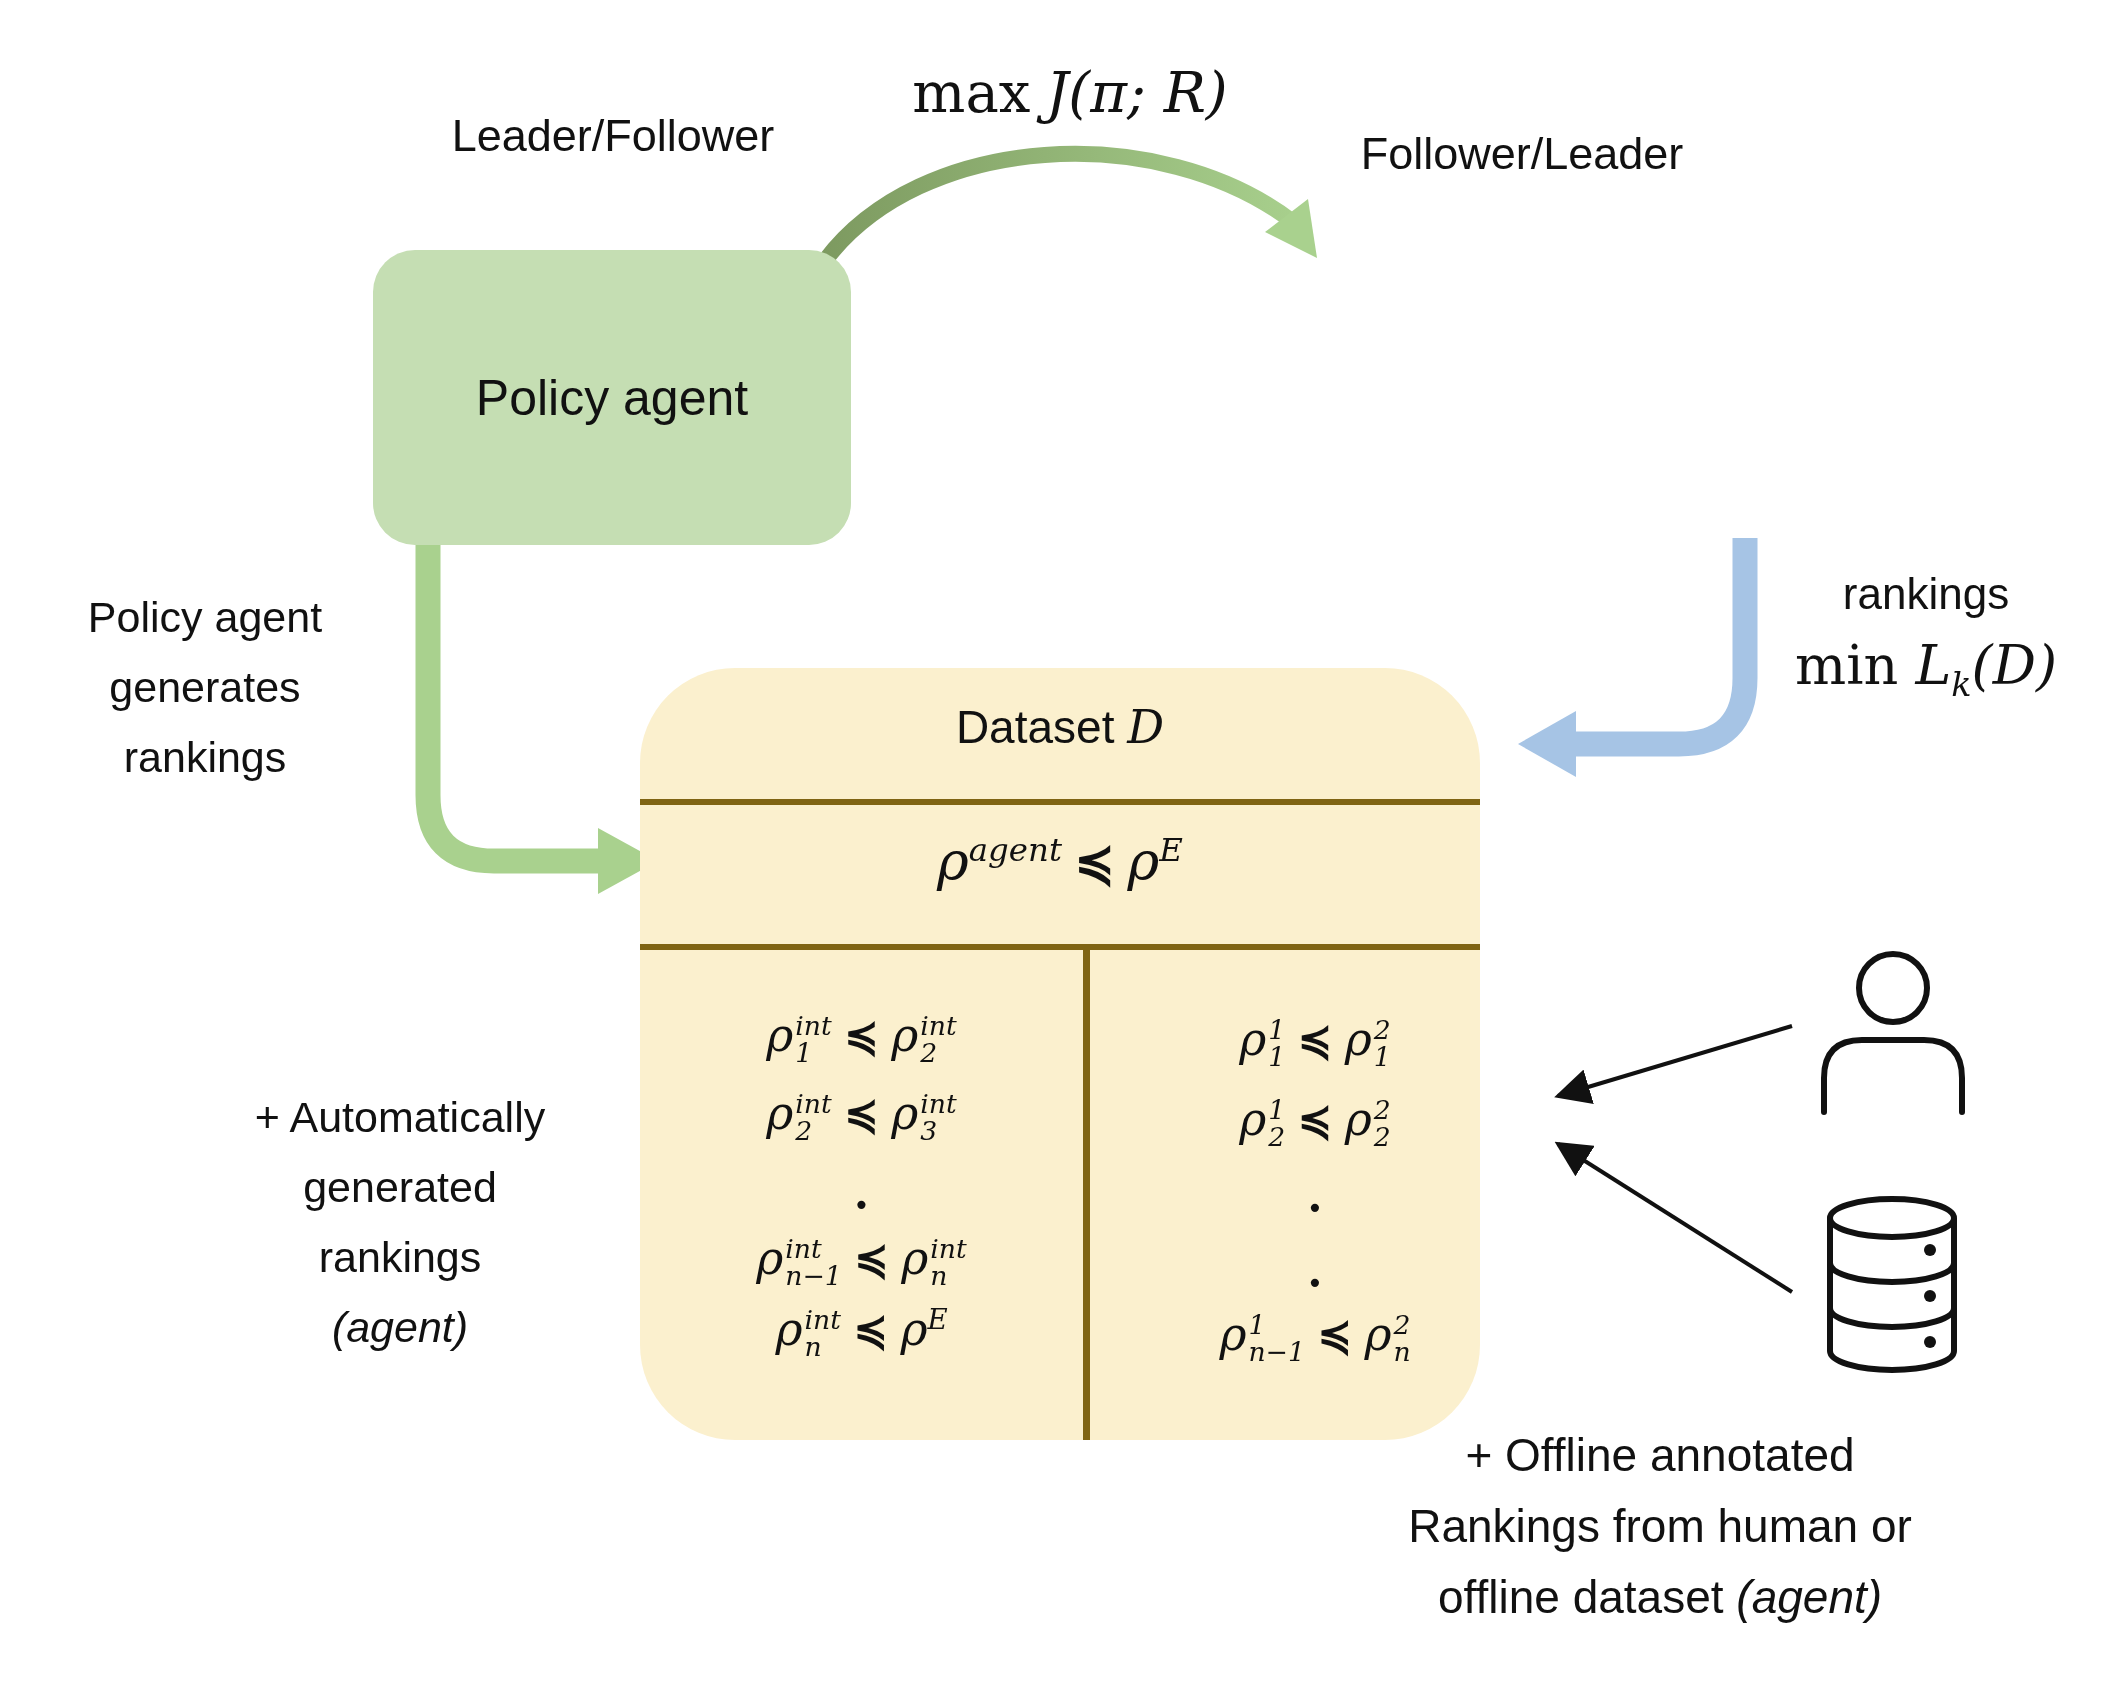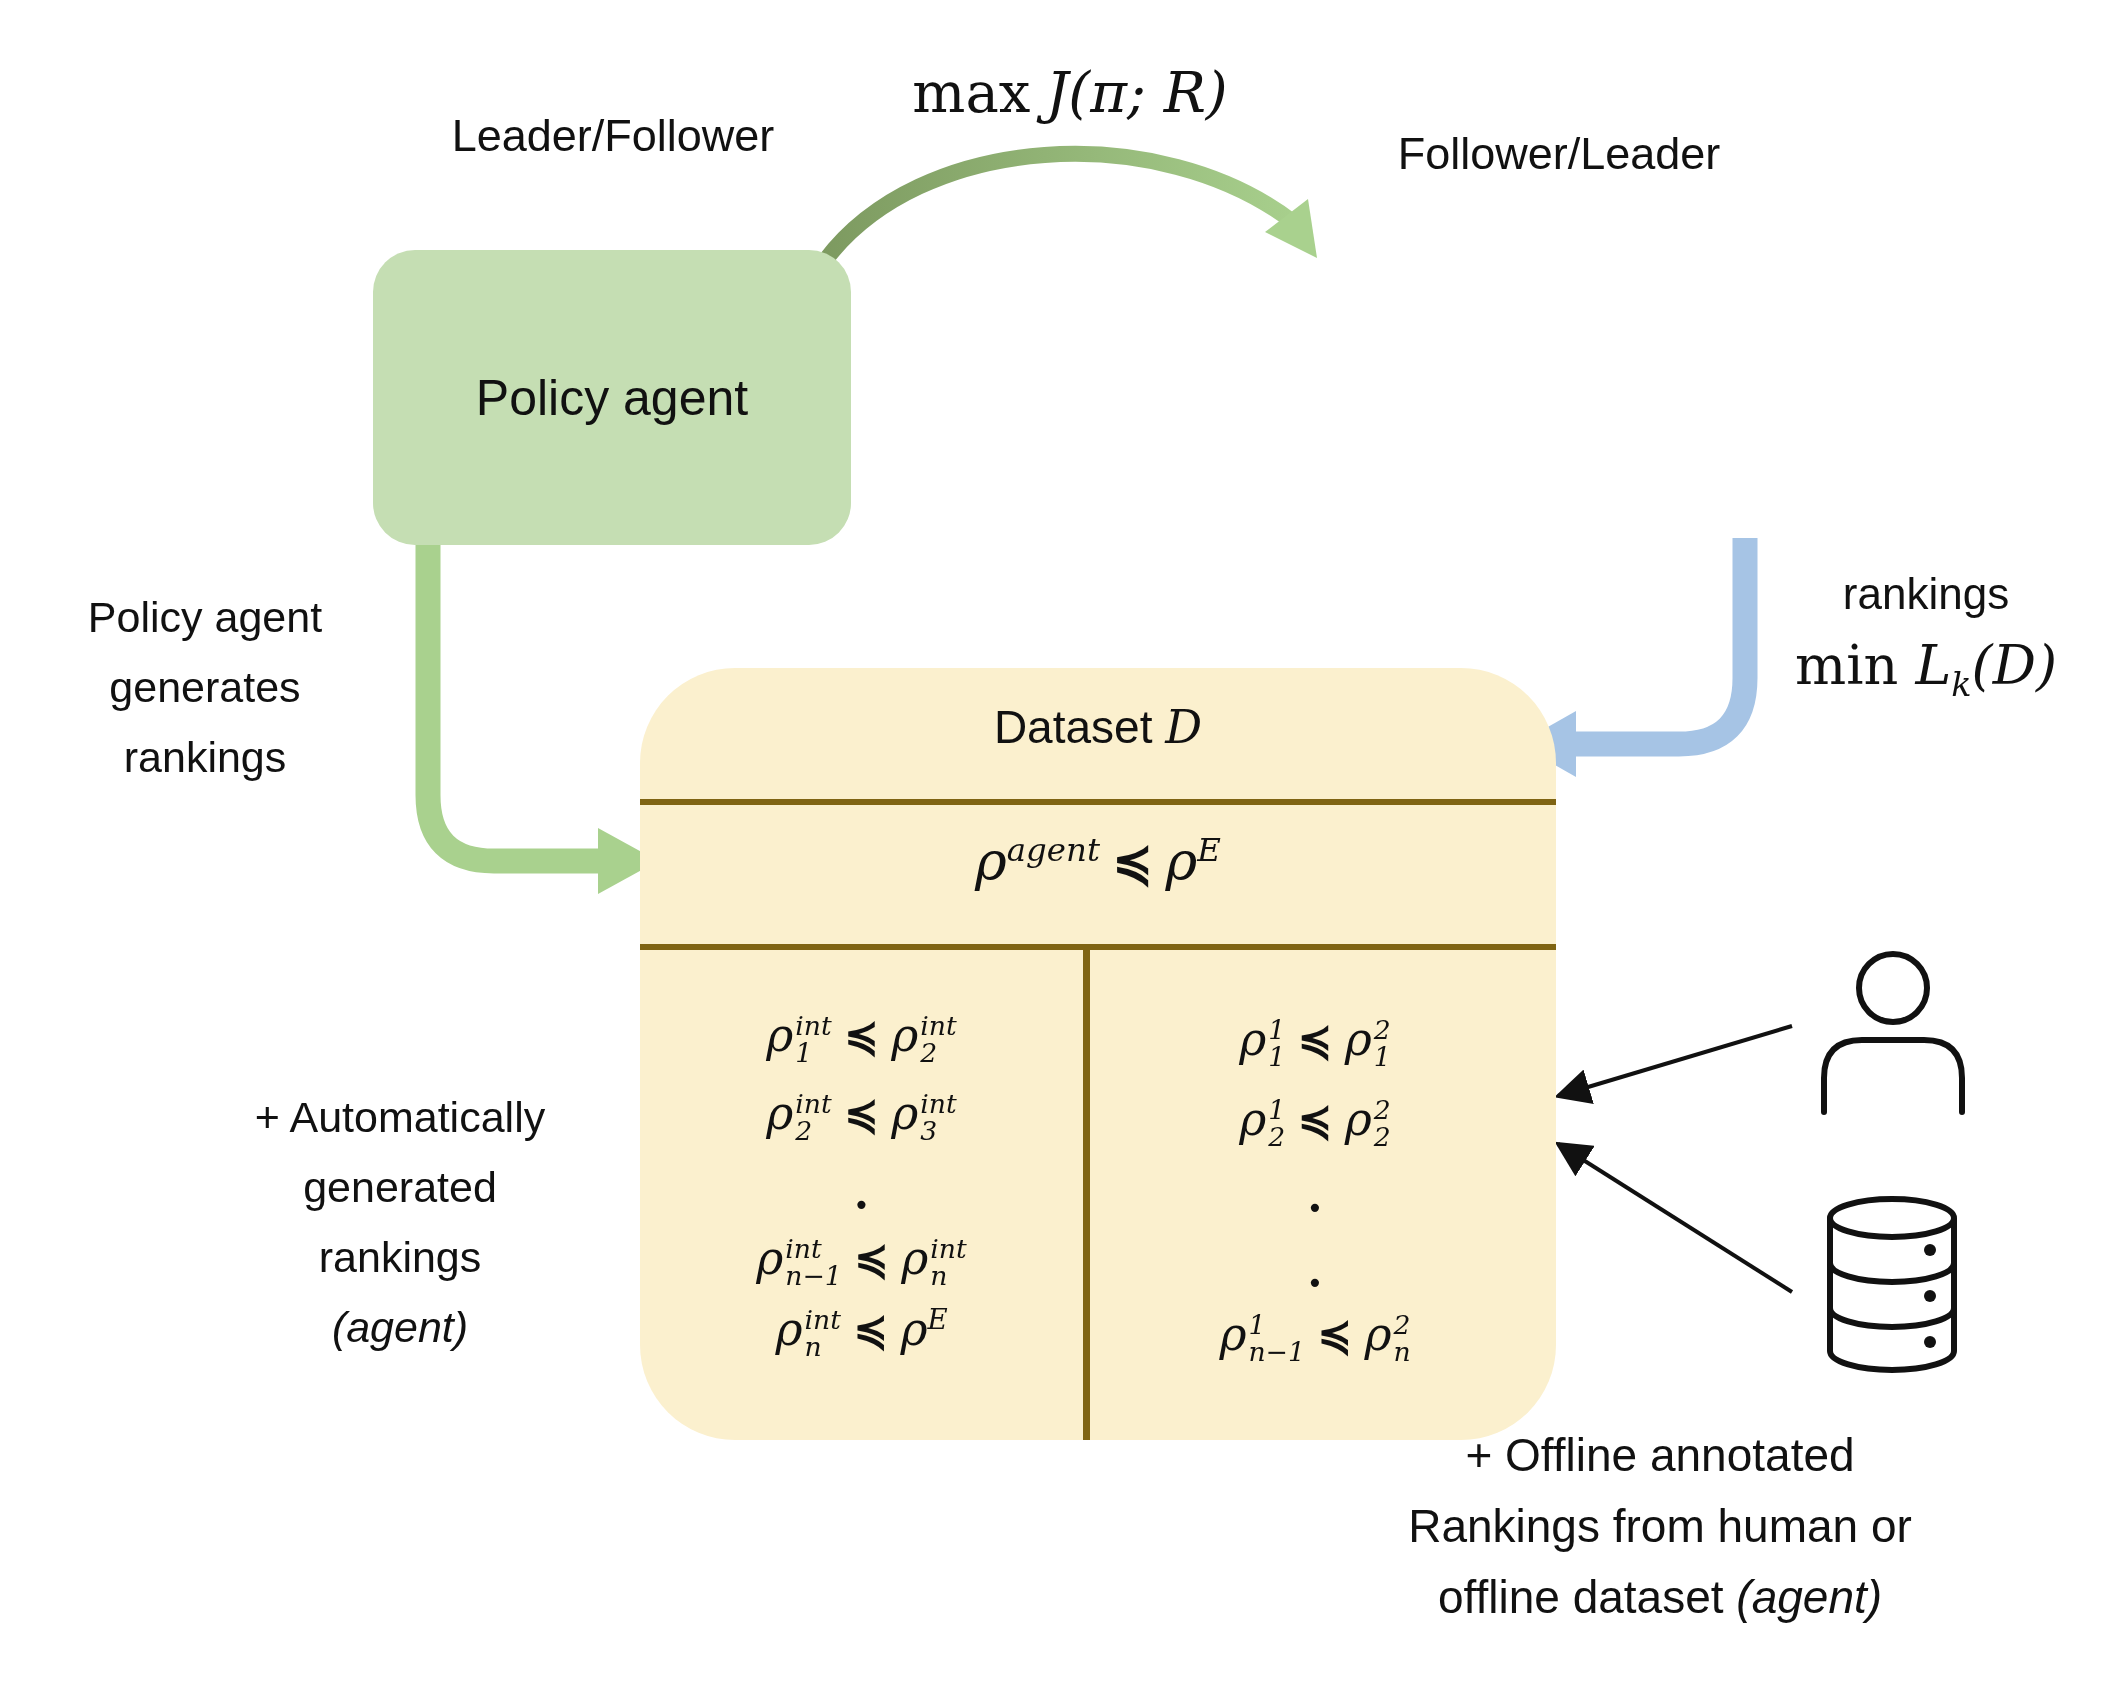--- a/index.html
+++ b/index.html
@@ -8,21 +8,21 @@
   #wires{position:absolute;left:0;top:0;z-index:1;}
 
   .lbl{position:absolute;z-index:3;text-align:center;color:#111;}
   .sans{font-family:"Liberation Sans",sans-serif;}
   .mt{font-family:"DejaVu Serif",serif;}
   .it{font-style:italic;}
 
   .agent-box{position:absolute;z-index:2;border-radius:42px;display:flex;align-items:center;justify-content:center;
              font-size:50px;font-family:"Liberation Sans",sans-serif;color:#111;}
 
-  #dataset-box{position:absolute;left:640px;top:668px;width:916px;height:772px;border-radius:95px;z-index:2;}
+  #dataset-box{position:absolute;left:640px;top:668px;width:840px;height:772px;border-radius:95px;z-index:2;}
   .hdiv{position:absolute;left:0;width:100%;height:6px;z-index:3;}
   .vdiv{position:absolute;width:7px;z-index:3;}
 
   .ds-title{position:absolute;top:32px;width:100%;text-align:center;font-size:46px;z-index:3;}
   .ds-header{position:absolute;top:162px;width:100%;text-align:center;z-index:3;
              font-size:54px;font-family:"DejaVu Serif",serif;font-style:italic;}
 
   .frow{position:absolute;z-index:3;text-align:center;font-size:46px;color:#111;
         font-family:"DejaVu Serif",serif;font-style:italic;}
   .scripts{display:inline-block;vertical-align:middle;line-height:1.02;font-size:0.58em;text-align:left;margin-left:2px;}
@@ -82,21 +82,21 @@
     </g>
   </svg>
 
   <div class="lbl sans" style="left:363px;top:110px;width:500px;font-size:45px;">Leader/Follower</div>
 
   <div class="lbl" style="left:870px;top:60px;width:400px;font-size:56px;">
     <span class="mt">max</span>
     <span class="mt it">J(π; R)</span>
   </div>
 
-  <div class="lbl sans" style="left:1309px;top:128px;width:500px;font-size:45px;">Follower/Leader</div>
+  <div class="lbl sans" style="left:1272px;top:128px;width:500px;font-size:45px;">Follower/Leader</div>
 
   <div class="agent-box" style="left: 373px; top: 250px; width: 478px; height: 295px; background-color: rgb(197, 222, 179);">
     <span>Policy agent</span>
   </div>
 
 
   <div class="note" style="left:20px;top:582px;width:370px;">
     <div>Policy agent</div>
     <div>generates</div>
     <div>rankings</div>

